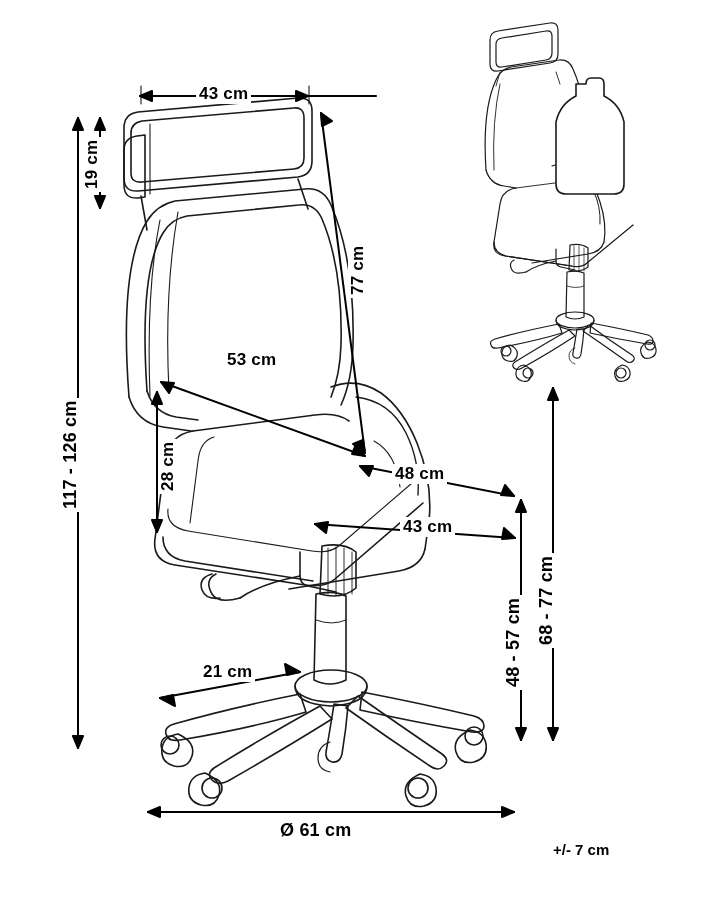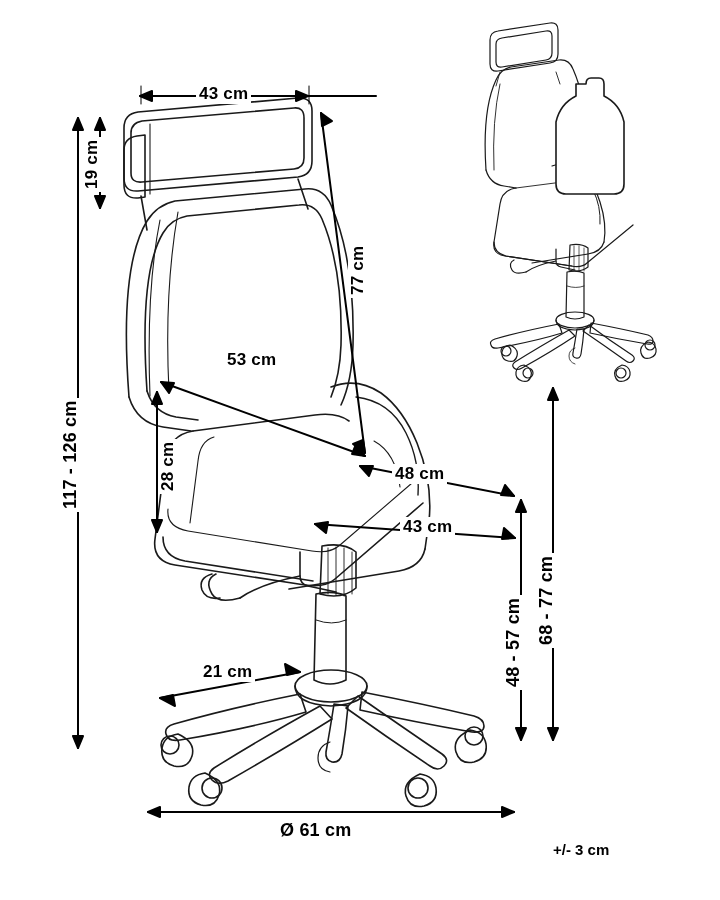--- a/index.html
+++ b/index.html
@@ -257,16 +257,16 @@
   <div class="dim-label" style="left:400px; top:517px;">43 cm</div>
 
   <div class="dim-label rot90" style="left:503px; top:690px; font-size:18px;">48 - 57 cm</div>
 
   <div class="dim-label rot90" style="left:536px; top:648px; font-size:18px;">68 - 77 cm</div>
 
   <div class="dim-label" style="left:200px; top:662px;">21 cm</div>
 
   <div class="dim-label" style="left:277px; top:820px; font-size:18px;">Ø 61 cm</div>
 
-  <div class="note" style="left:553px; top:841px;">+/- 3 cm</div>
+  <div class="note" style="left:553px; top:841px;">+/- 7 cm</div>
 
 
 </div>
 
 </body></html>

